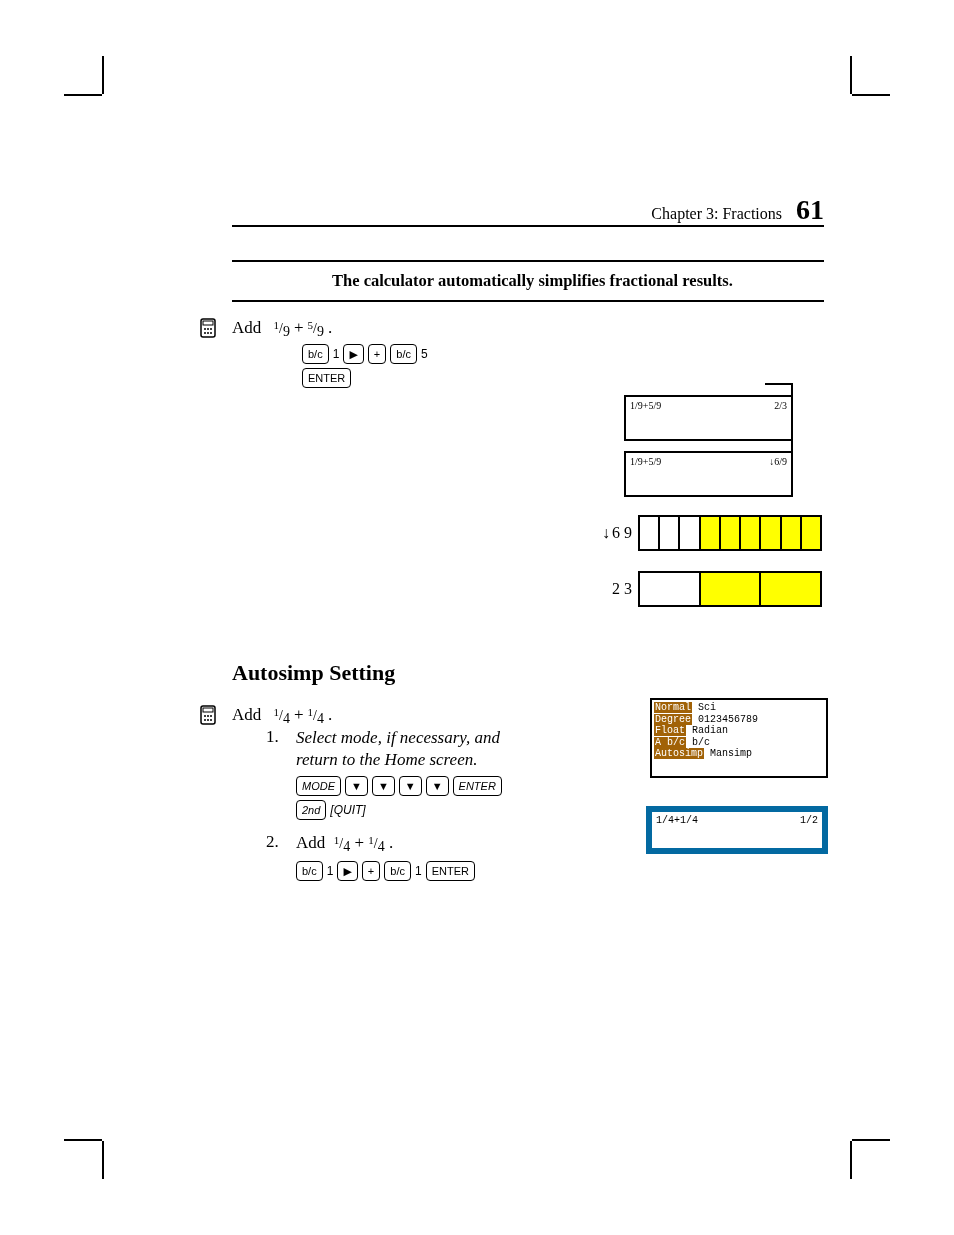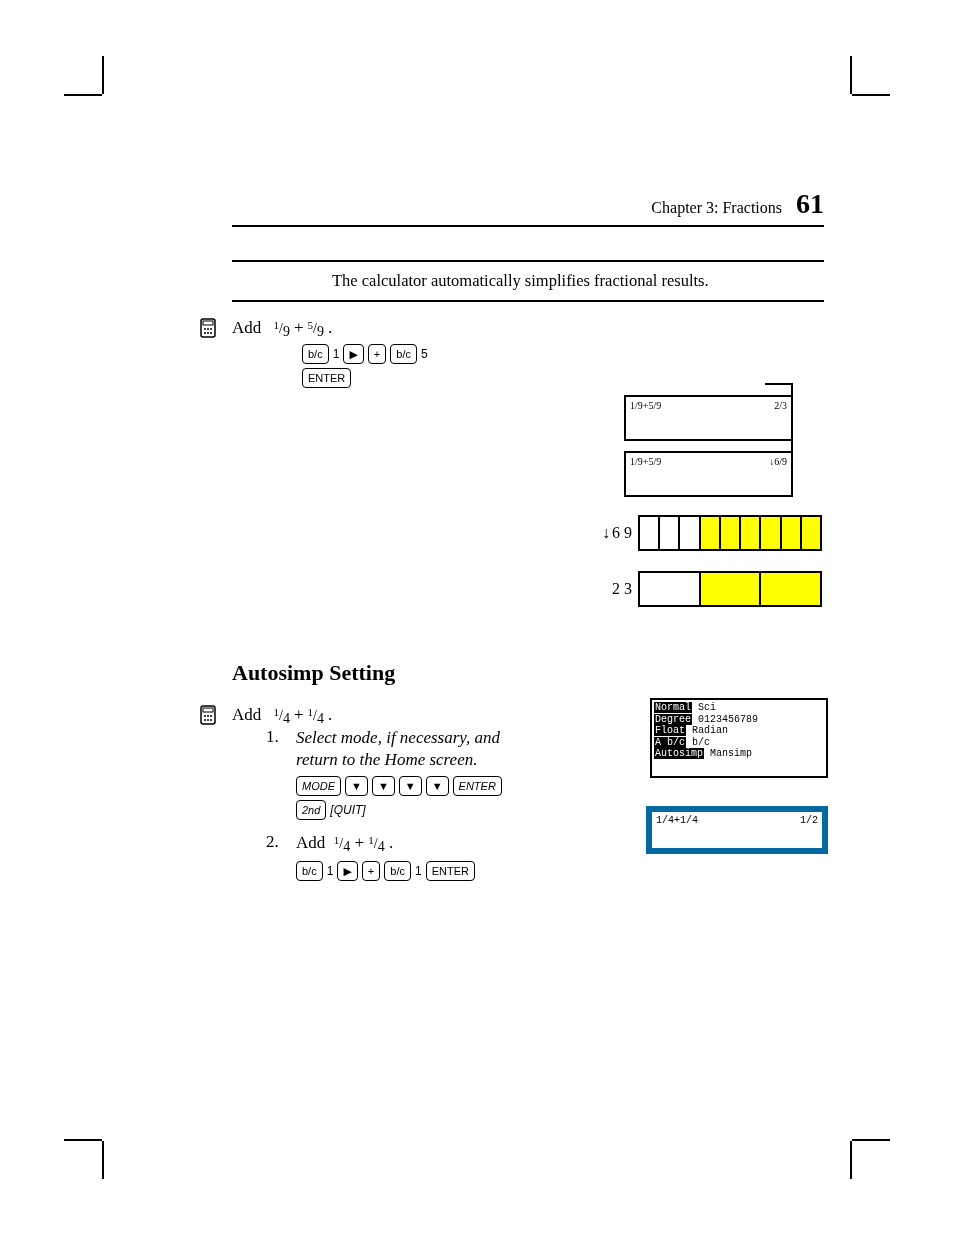--- a/index.html
+++ b/index.html
@@ -22,21 +22,21 @@
   .crop.tl-h { left: 64px; top: 94px; width: 38px; height: 2px; background:#000;}
   .crop.tr-v { right: 102px; top: 56px; width: 2px; height: 38px; background:#000;}
   .crop.tr-h { right: 64px; top: 94px; width: 38px; height: 2px; background:#000;}
   .crop.bl-v { left: 102px; bottom: 56px; width: 2px; height: 38px; background:#000;}
   .crop.bl-h { left: 64px; bottom: 94px; width: 38px; height: 2px; background:#000;}
   .crop.br-v { right: 102px; bottom: 56px; width: 2px; height: 38px; background:#000;}
   .crop.br-h { right: 64px; bottom: 94px; width: 38px; height: 2px; background:#000;}
 
   .running-head {
     position: absolute;
-    top: 188px;
+    top: 194px;
     right: 130px;
     text-align: left;
     font-size: 16px;
   }
   .running-head .pageno {
     font-weight: 700;
     font-size: 28px;
     margin-left: 10px;
   }
   .running-head-rule {
@@ -65,20 +65,21 @@
   }
   .table-row + .table-row { padding-top: 6px; }
   .table-col1 {
     width: 100px;
     flex: 0 0 100px;
   }
   .table-col2 {
     flex: 1;
     font-size: 16.5px;
     line-height: 1.35;
+    font-weight: bold;
   }
   .hand-icon {
     position: absolute;
     left: -32px;
     font-size: 18px;
   }
   .example-line {
     display: flex;
     align-items: baseline;
     gap: 4px;
@@ -202,21 +203,21 @@
     top: 448px;
     width: 170px;
     height: 72px;
     border: 2px solid #000;
     font-family: 'Courier New', monospace;
     font-size: 10px;
     padding: 2px;
     line-height: 1.15;
   }
   .mode-line { white-space: nowrap;}
-  .mode-line .hl { background:#000000; color:#fff; padding: 0 1px;}
+  .mode-line .hl { background:#a16207; color:#fff; padding: 0 1px;}
 
   .mini-screen2 {
     position: absolute;
     right: -4px;
     top: 556px;
     width: 170px;
     height: 36px;
     border: 6px solid #0369a1;
     font-family: 'Courier New', monospace;
     font-size: 10px;

